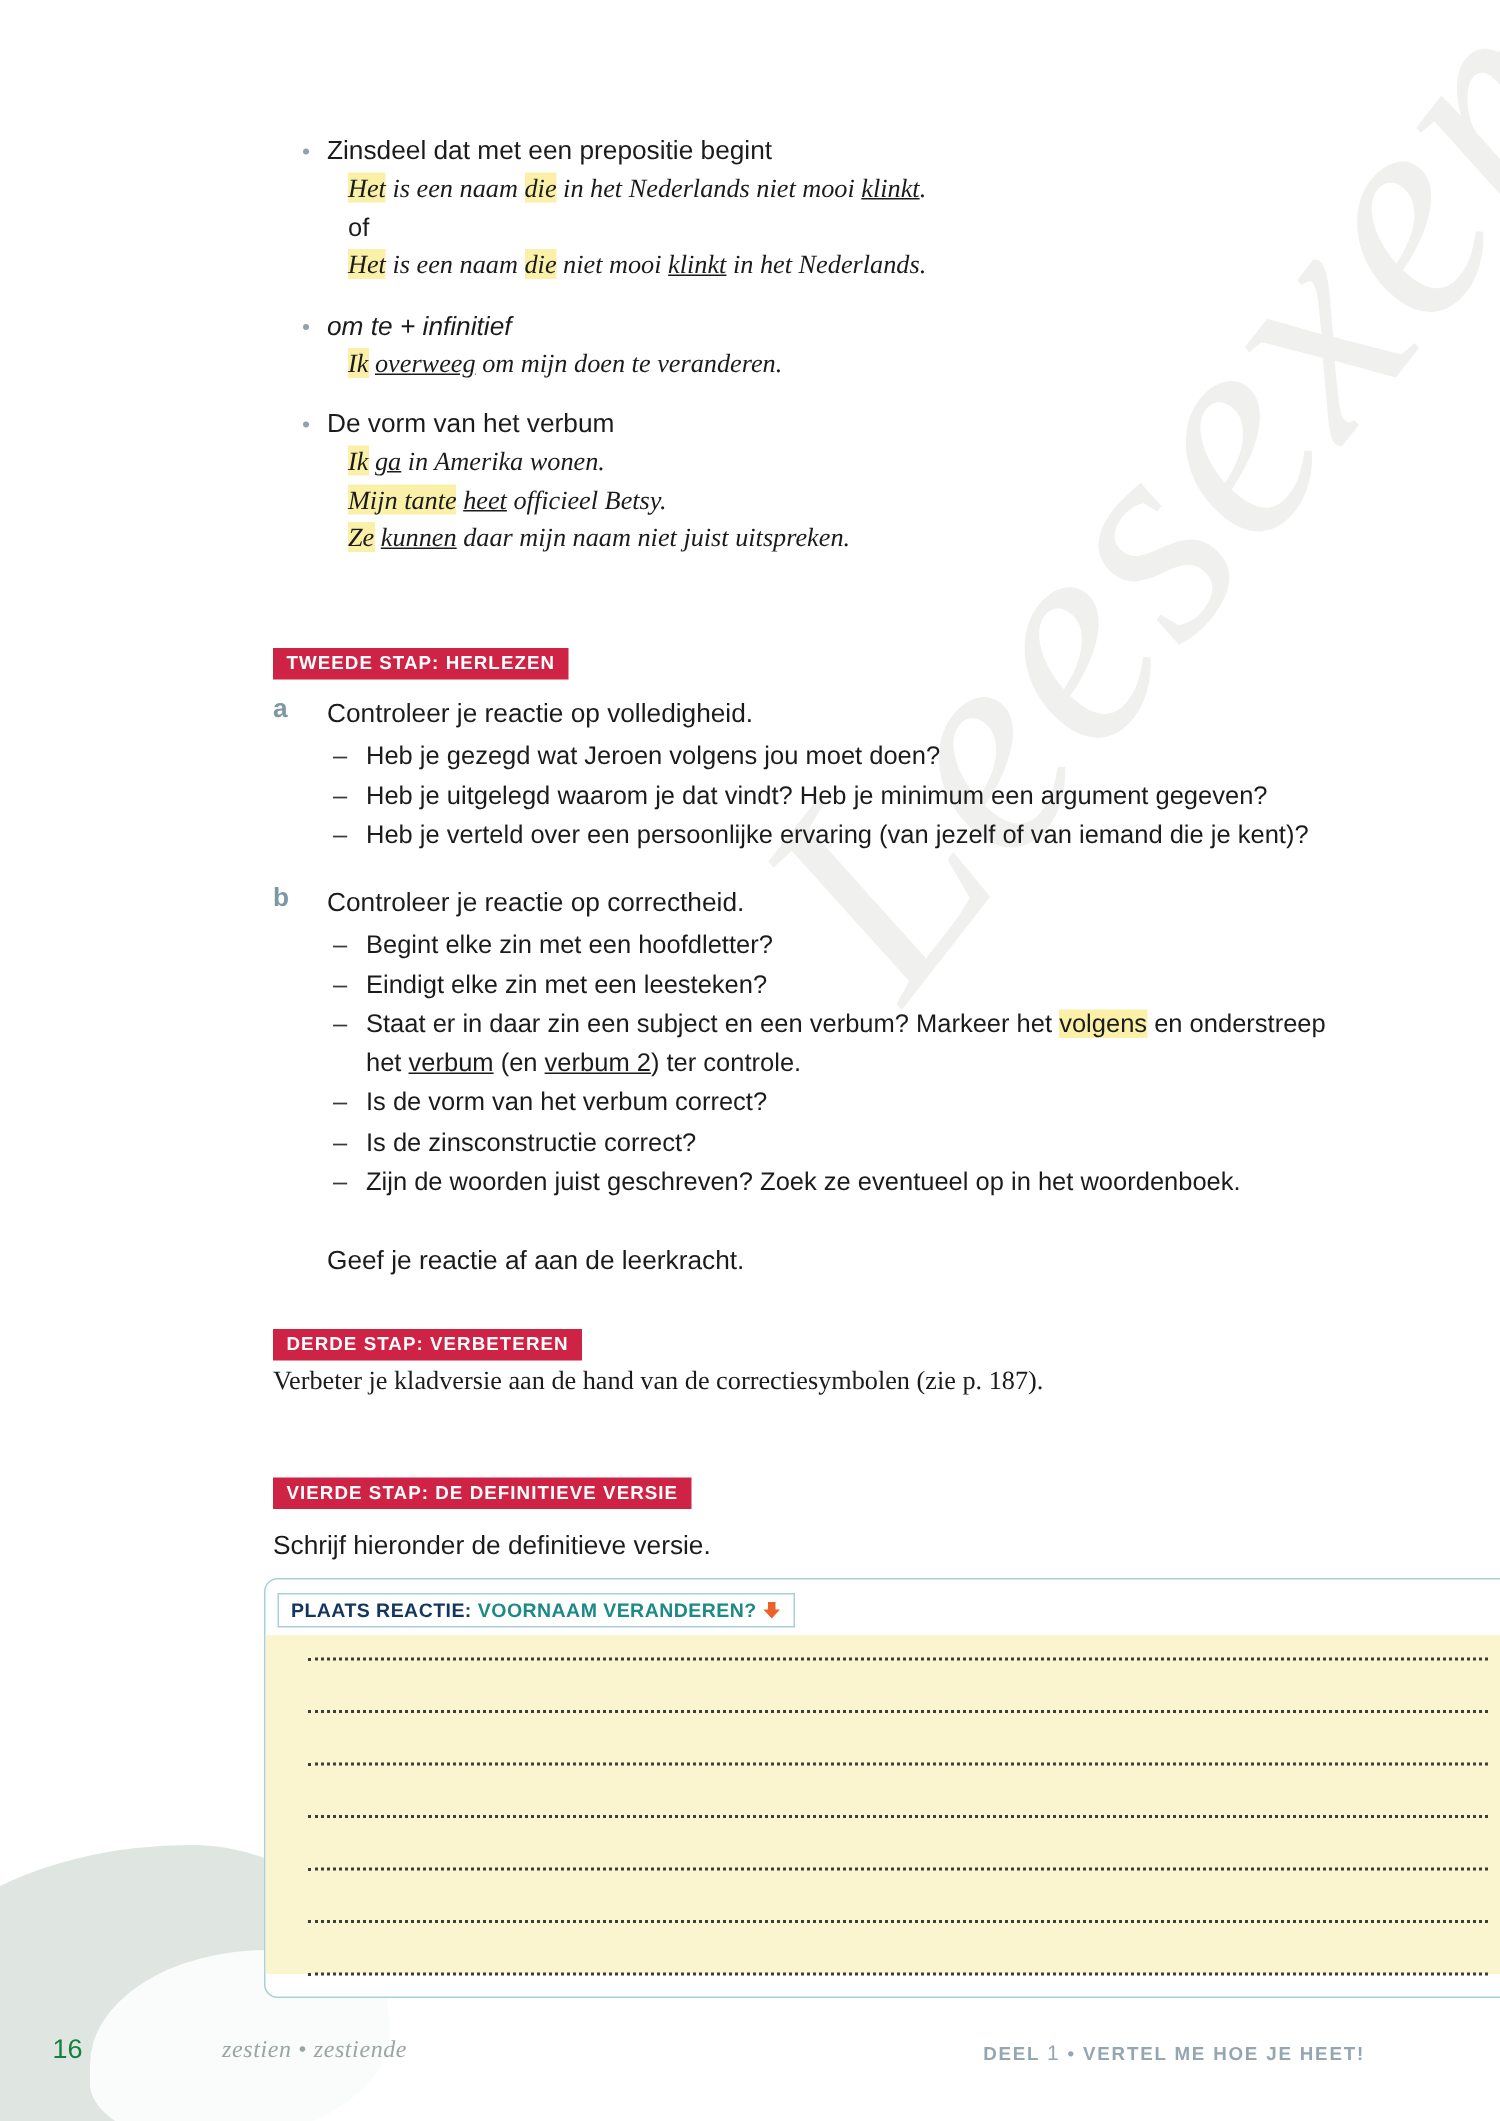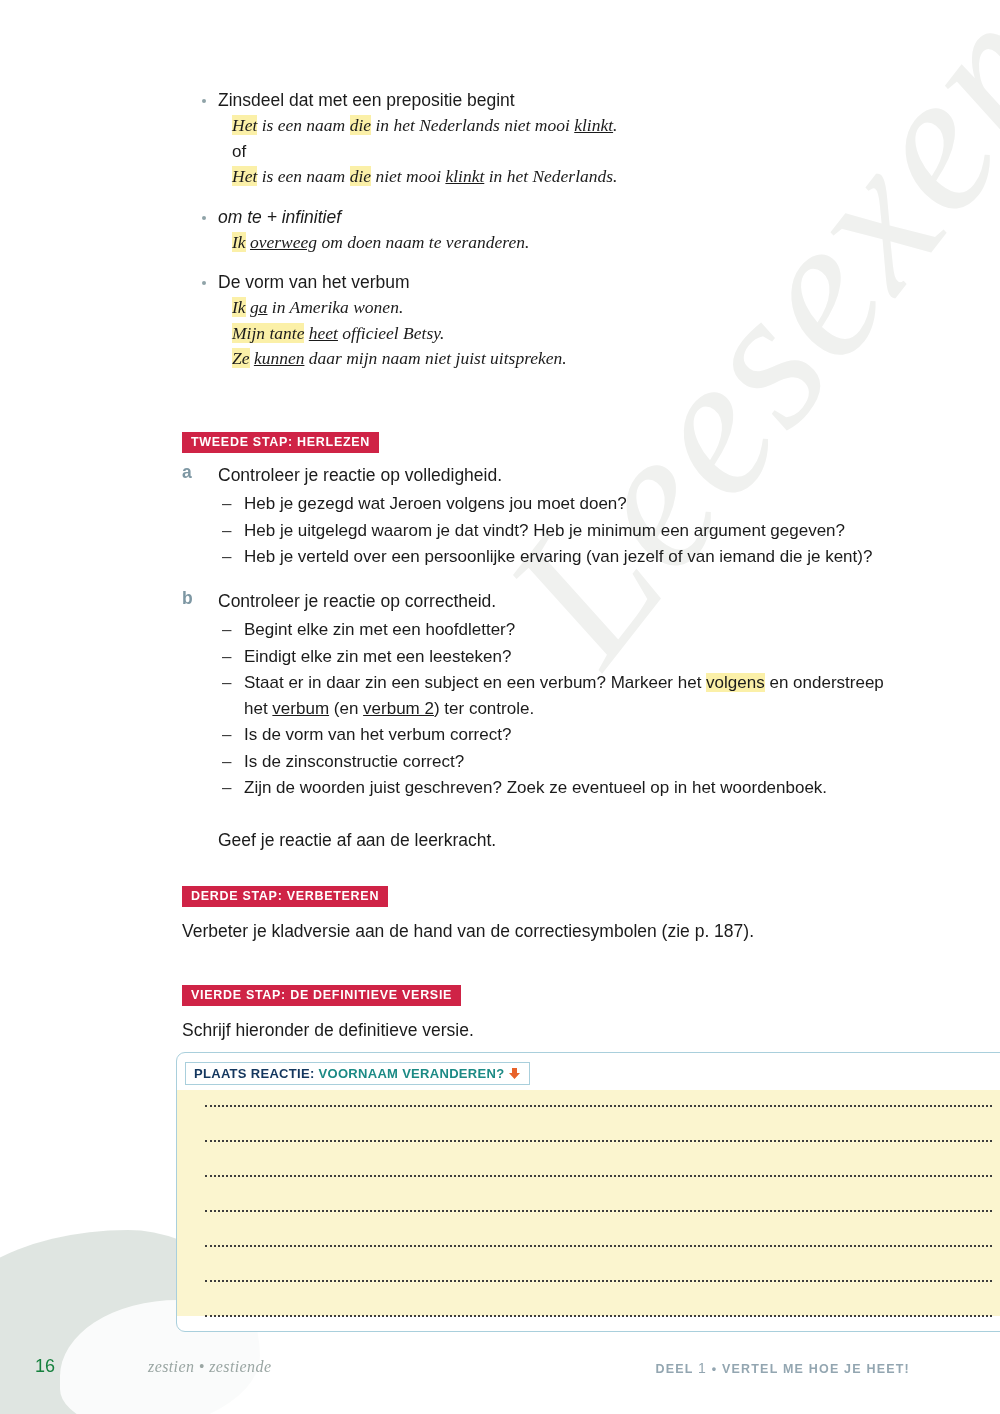--- a/index.html
+++ b/index.html
@@ -212,21 +212,21 @@
         </div>
         <div class="example plain">of</div>
         <div class="example">
           <span class="hl" style="font-style:italic">Het</span><span style="font-style:italic"> is een naam </span><span class="hl" style="font-style:italic">die</span><span style="font-style:italic"> niet mooi </span><span class="ul" style="font-style:italic">klinkt</span><span style="font-style:italic"> </span><span class="bd">in het Nederlands</span><span style="font-style:italic">.</span>
         </div>
       </li>
 
       <li class="bullet-li" style="margin-top:15px">
         <div class="bullet-head ital">om te + infinitief</div>
         <div class="example">
-          <span class="hl" style="font-style:italic">Ik</span><span style="font-style:italic"> </span><span class="ul" style="font-style:italic">overweeg</span><span style="font-style:italic"> </span><span class="bd">om</span><span style="font-style:italic"> doen naam </span><span class="bd">te</span><span style="font-style:italic"> veranderen.</span>
+          <span class="hl" style="font-style:italic">Ik</span><span style="font-style:italic"> </span><span class="ul" style="font-style:italic">overweeg</span><span style="font-style:italic"> </span><span class="bd">om</span><span style="font-style:italic"> mijn doen </span><span class="bd">te</span><span style="font-style:italic"> veranderen.</span>
         </div>
       </li>
 
       <li class="bullet-li" style="margin-top:15px">
         <div class="bullet-head">De vorm van het verbum</div>
         <div class="example">
           <span class="hl" style="font-style:italic">Ik</span><span style="font-style:italic"> </span><span class="ul" style="font-style:italic">ga</span><span style="font-style:italic"> in Amerika wonen.</span>
         </div>
         <div class="example">
           <span class="hl" style="font-style:italic">Mijn tante</span><span style="font-style:italic"> </span><span class="ul" style="">heet</span><span style="font-style:italic"> officieel Betsy.</span>
@@ -267,21 +267,21 @@
         <li>Is de vorm van het verbum correct?</li>
         <li>Is de zinsconstructie correct?</li>
         <li>Zijn de woorden juist geschreven? Zoek ze eventueel op in het woordenboek.</li>
       </ul>
       <div class="para" style="margin-top:26px;">Geef je reactie af aan de leerkracht.</div>
     </div>
   </div>
 
   <div class="content" style="left:182px; top:886px;">
     <span class="badge">DERDE STAP: VERBETEREN</span>
-    <div class="para" style="margin-top:11px;">Verbeter je kladversie aan de hand van de correctiesymbolen (zie p. 187).</div>
+    <div class="para" style="font-family:Liberation Serif, serif;">Verbeter je kladversie aan de hand van de correctiesymbolen (zie p. 187).</div>
   </div>
 
   <div class="content" style="left:182px; top:985px;">
     <span class="badge">VIERDE STAP: DE DEFINITIEVE VERSIE</span>
     <div class="para" style="margin-top:11px;">Schrijf hieronder de definitieve versie.</div>
   </div>
 
   <div class="answerbox">
     <div class="answerbox-labelwrap">
       <span class="answerbox-label">

